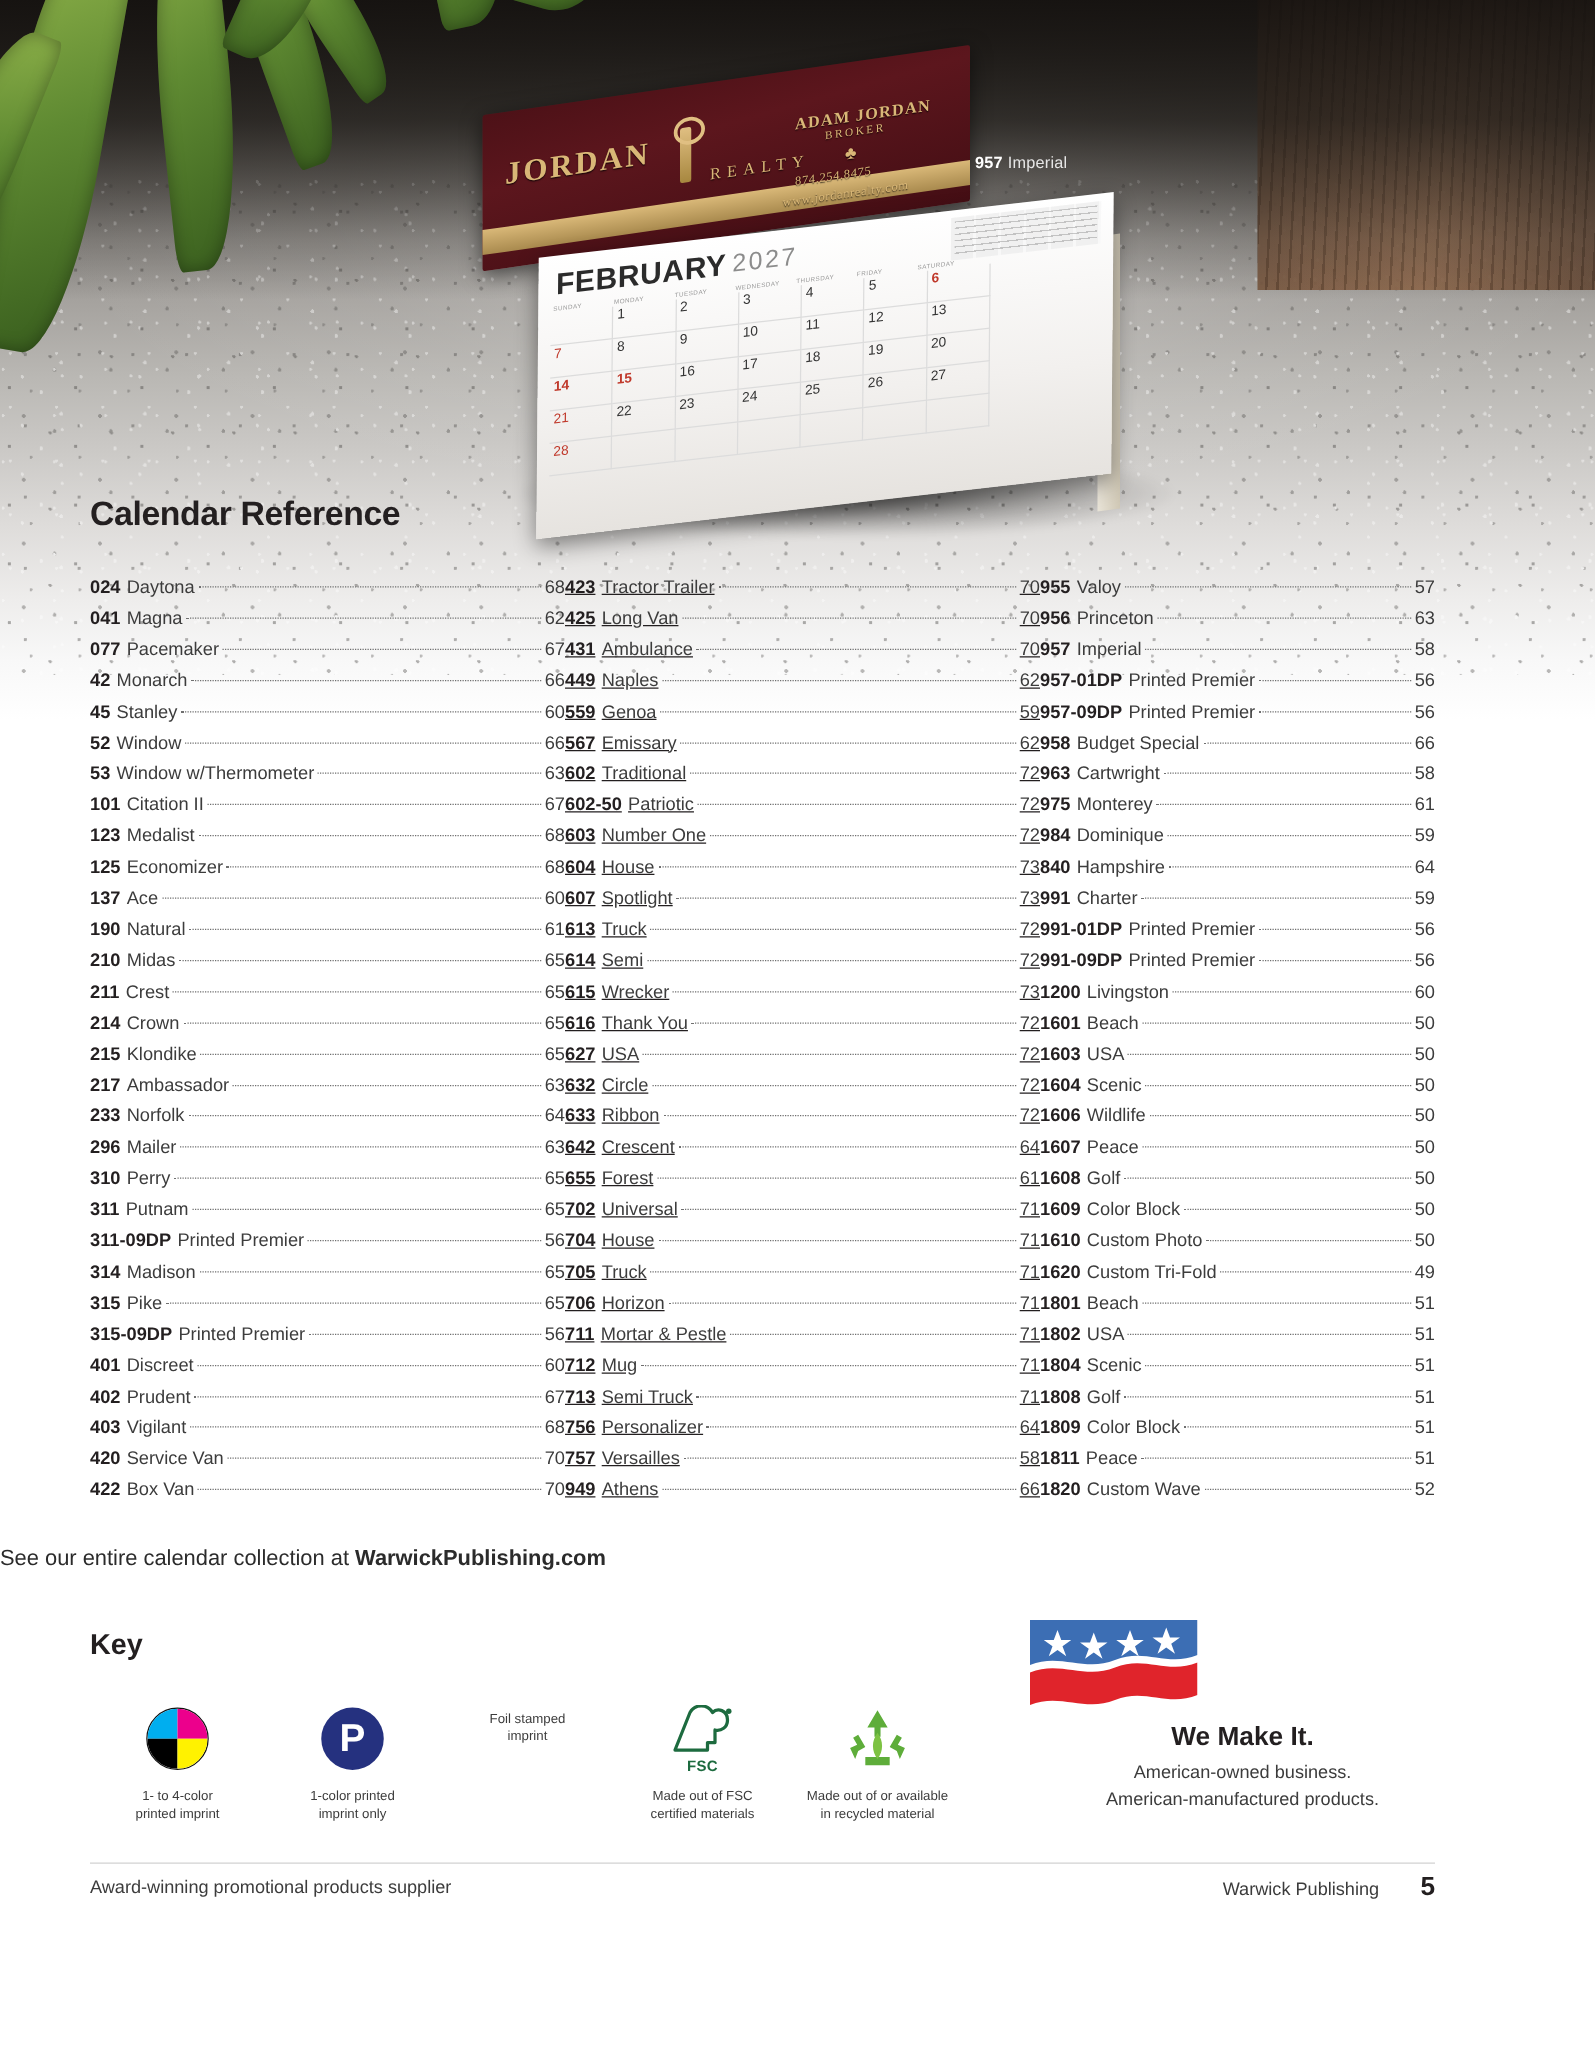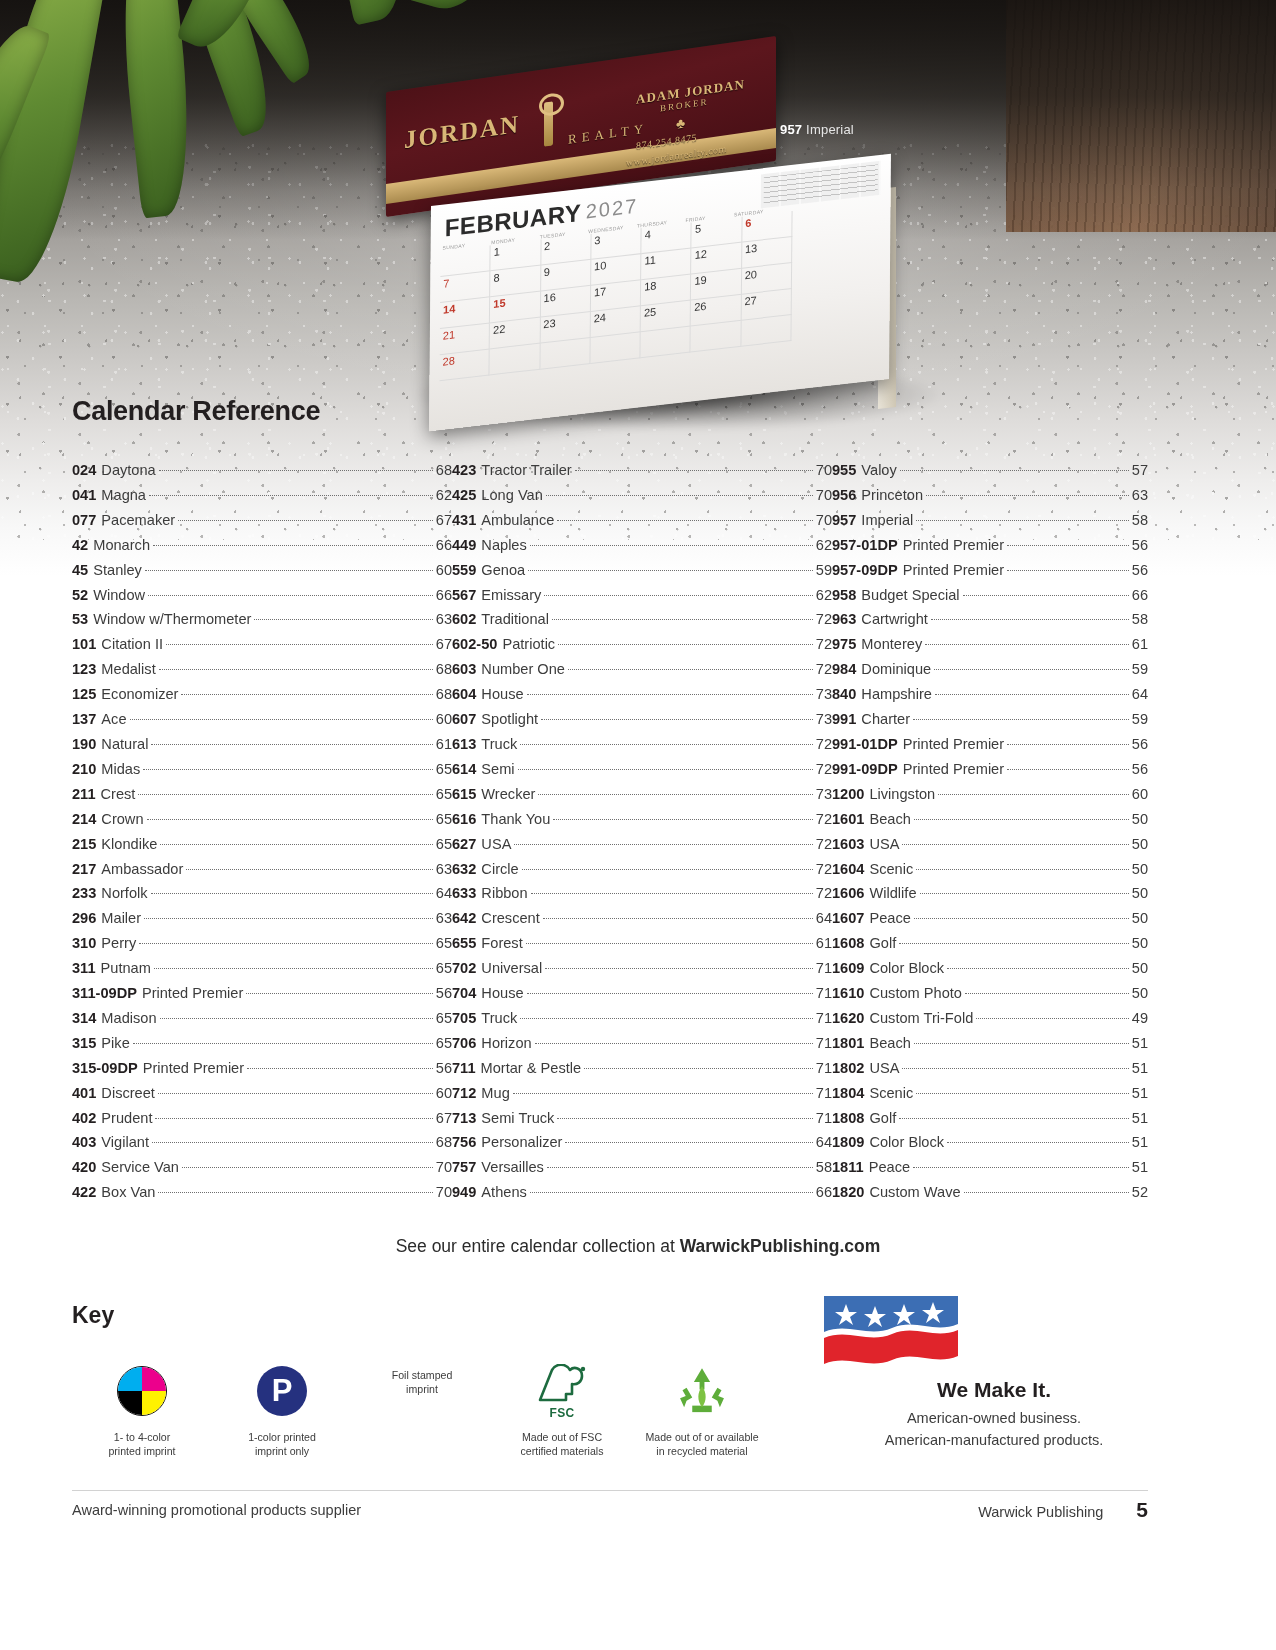--- a/index.html
+++ b/index.html
@@ -186,39 +186,39 @@
   h1.section-title {
     position: absolute; left: 72px; top: 396px;
     font-size: 27px; font-weight: 700; letter-spacing: -.3px; color: #231f20;
   }
 
   .columns {
     position: absolute; left: 72px; top: 458px; width: 1076px;
     display: flex; gap: 0;
   }
   .col { width: 380px; }
-  .col:nth-child(2) { width: 380px; }
+  .col:nth-child(2) { width: 380px; text-decoration: underline; }
   .col:nth-child(3) { width: 316px; }
 
   .entry {
     display: flex; align-items: baseline;
     font-size: 14.6px; line-height: 24.9px; color: #3c3c3c;
     white-space: nowrap;
   }
   .entry .sku { font-weight: 700; color: #231f20; margin-right: 5px; }
   .entry .nm  { font-weight: 400; }
   .entry .dots {
     flex: 1 1 auto; min-width: 8px; margin: 0 3px;
     border-bottom: 1.6px dotted #6f6f6f;
     transform: translateY(-4px);
   }
   .entry .pg  { font-weight: 400; color: #3c3c3c; }
 
   .see-all {
-    position: absolute; left: 0; top: 1236px; width: 1276px; text-align: center;
+    position: absolute; left: 0; top: 1236px; width: 1276px; text-align: left;
     font-size: 17.5px; color: #2b2b2b;
   }
   .see-all b { font-weight: 700; }
 
   h2.key-title {
     position: absolute; left: 72px; top: 1302px;
     font-size: 23px; font-weight: 700; color: #231f20;
   }
 
   .key-row {

